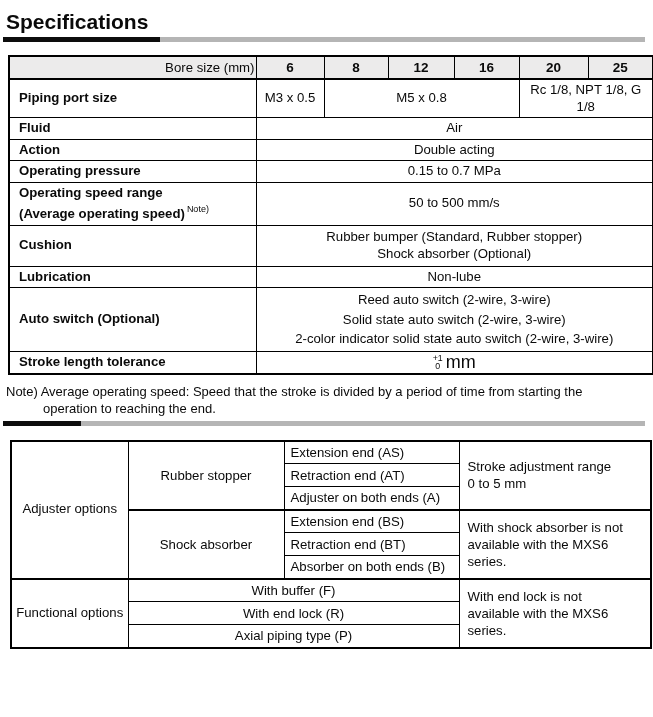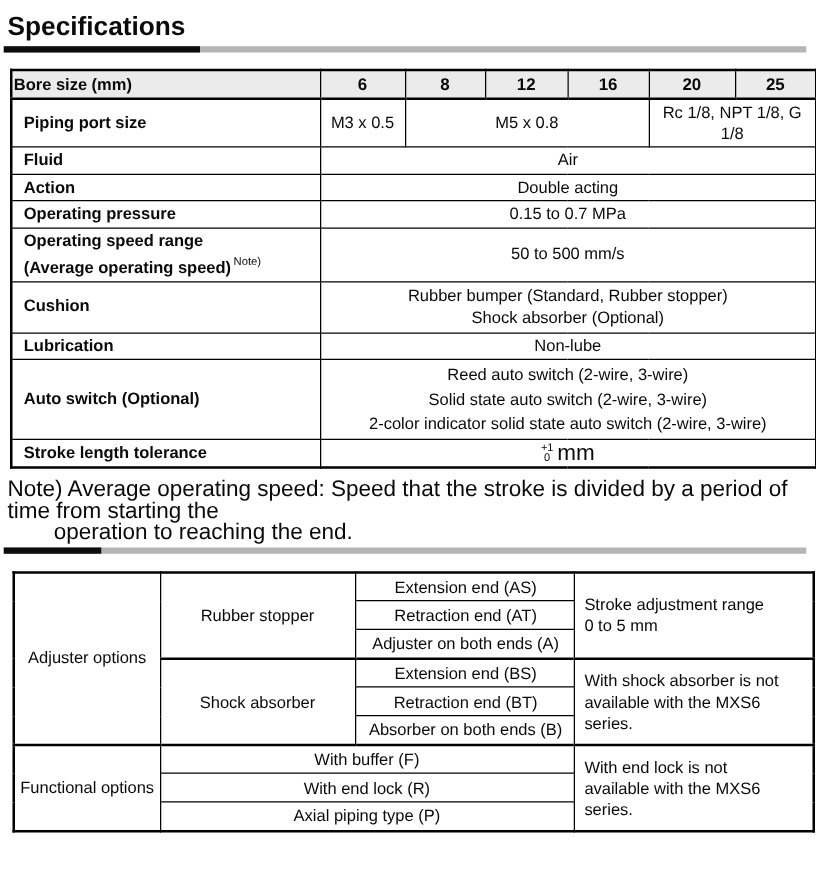--- a/index.html
+++ b/index.html
@@ -12,48 +12,48 @@
   .black.w-spec{width:157px;}
   .black.w-opt{width:78px;}
 
   table{border-collapse:collapse;table-layout:fixed;}
   table.spec{margin:13px 0 0 8px;width:644px;border:2px solid #000;}
   table.opt{margin:14px 0 0 10px;width:642px;border:2px solid #000;}
   td{border:1px solid #000;font-size:13.2px;overflow:hidden;}
 
   
   tr.hdr td{background:#ecebeb;border-bottom:2px solid #000;height:23px;}
-  td.bore-label{text-align:left;font-weight:bold;margin-left:46px;}
+  td.bore-label{text-align:right;font-weight:normal;margin-left:46px;}
   td.bore{text-align:center;font-weight:bold;font-size:13.5px;}
   td.lbl{font-weight:bold;text-align:left;padding:2px 4px 2px 9px;line-height:16.5px;}
   td.val{text-align:center;padding:2px 2px;line-height:16.5px;}
   .lline,.vline{display:block;}
   sup.noteref{font-size:9px;font-weight:normal;vertical-align:6px;padding-left:2px;}
   .r-pip td{height:21px;}
   .r-1line td{height:19px;}
   .r-2line td{height:38px;}
   .r-cush td{height:41px;}
   .r-auto td{height:62px;}
   .r-auto td.val{line-height:19.5px;}
   .r-tol td{height:20px;margin-top:12px;}
   .tol{display:inline-flex;align-items:center;gap:3px;vertical-align:middle;}
   .tol-col{display:inline-flex;flex-direction:column;align-items:center;font-size:8.8px;line-height:8.5px;font-weight:normal;}
   .tol-unit{font-size:18px;}
 
   
-  .note{margin:8px 0 0 6px;font-size:18px;line-height:17px;}
+  .note{margin:8px 0 0 6px;font-size:13px;line-height:17px;}
   .nline{display:block;}
   .nline.indent{padding-left:37px;}
 
   
   table.opt td{height:23px;}
   td.grp{text-align:center;}
   .grpin{display:inline-block;text-align:left;line-height:16.5px;}
   td.mid{text-align:center;margin-top:44px;}
-  td.itm{text-align:center;padding:1px 4px 1px 6px;}
+  td.itm{text-align:left;padding:1px 4px 1px 6px;}
   td.fitm{text-align:center;}
   td.ntc{text-align:left;padding:2px 4px 2px 8px;line-height:17px;}
   .nl{display:block;}
   .bb2{border-bottom-width:2px;}
 
   [data-name]{box-sizing:border-box;}
 </style>
 </head>
 <body>
 

